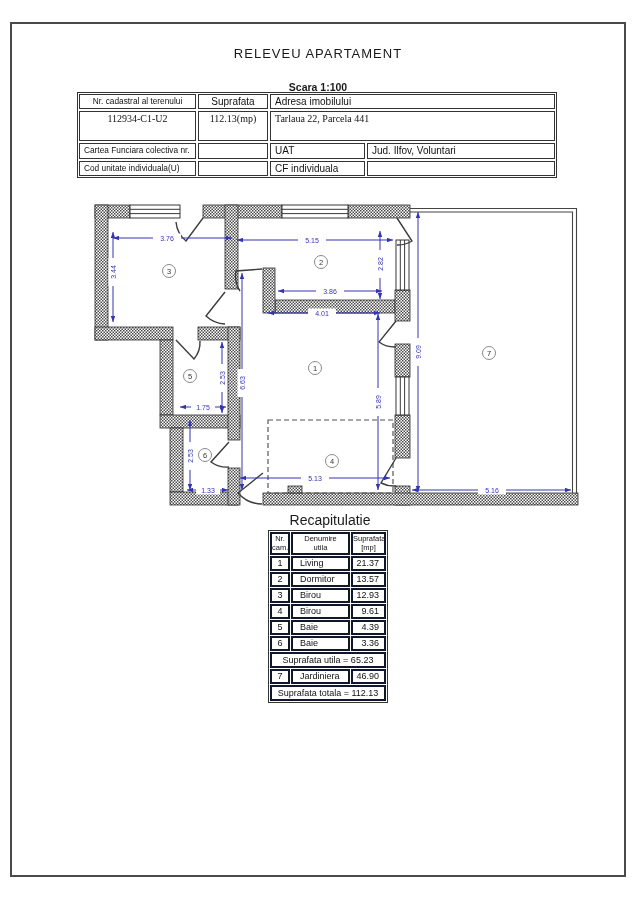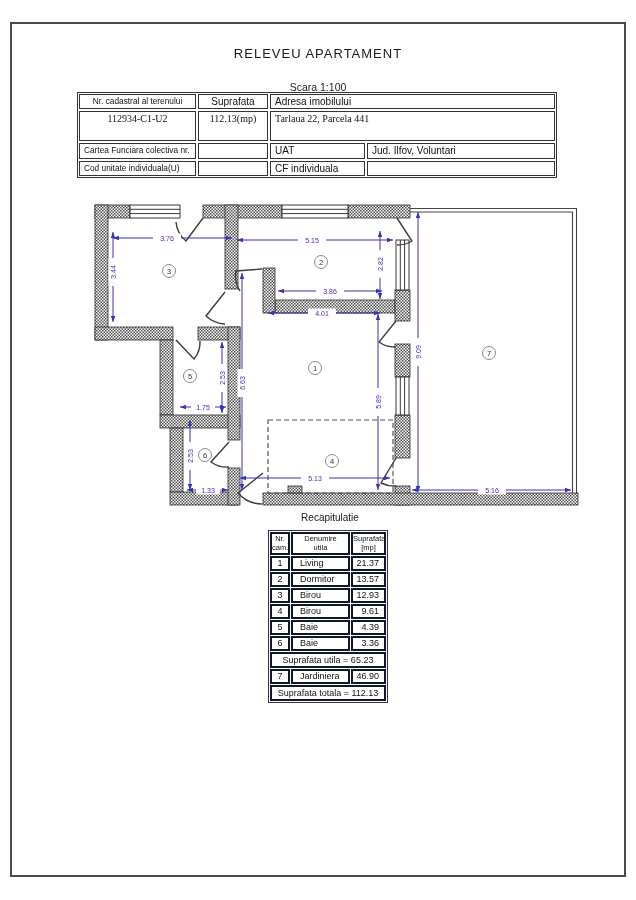--- a/index.html
+++ b/index.html
@@ -3,42 +3,42 @@
 <meta charset="utf-8">
 <style>
   html,body{margin:0;padding:0;background:#fff;}
   .page{position:relative;width:636px;height:900px;background:#fff;overflow:hidden;
         font-family:"Liberation Sans",sans-serif;color:#111;}
   .page-border{position:absolute;left:10px;top:22px;width:612px;height:851px;
                border:2px solid #4a4a4a;}
   .doc-title{position:absolute;left:0;top:46px;width:636px;text-align:center;
              font-size:13px;letter-spacing:1px;color:#1a1a1a;}
   .doc-scale{position:absolute;left:0;top:81px;width:636px;text-align:center;
-             font-size:10.5px;color:#1a1a1a;}
+             font-size:10.5px;color:#1a1a1a;font-weight:bold;}
 
   
   .htable{position:absolute;left:77px;top:92px;display:grid;
           grid-template-columns:117px 70px 95px 188px;gap:2px;padding:1px;
           border:1px solid #333;background:#fff;}
   .htable .c{border:1px solid #333;font-size:10px;line-height:13px;padding:0 4px;
              background:#fff;white-space:nowrap;overflow:hidden;}
   .c.small{font-size:8.3px;}
   .c.center{text-align:center;}
   .c.span2{grid-column:span 2;}
   .c.h13{height:13px;} .c.h28{height:28px;font-family:Liberation Serif, serif;} .c.h14{height:14px;}
   .addr{line-height:14px;}
 
   
   .plan{position:absolute;left:78px;top:196px;}
   .dim{font-size:7px;fill:#3434b4;}
   .roomnum{font-size:7.5px;fill:#333;}
 
   
   .recap-title{position:absolute;left:268px;top:512px;width:124px;text-align:center;
-               font-size:10px;color:#1a1a1a;}
+               font-size:14px;color:#1a1a1a;}
   .rtable{position:absolute;left:268px;top:530px;display:grid;
           grid-template-columns:20px 59px 35px;gap:1px;padding:1px;
           border:1px solid #333;background:#fff;}
   .rtable .c{border:2px solid #0f172a;background:#fff;font-size:9px;line-height:11px;
              height:11px;overflow:hidden;white-space:nowrap;}
   .rtable .hd{font-size:7.5px;line-height:8.5px;height:18px;text-align:center;padding-top:1px;}
   .rtable .num{text-align:center;}
   .rtable .nm{padding-left:7px;}
   .rtable .ar{text-align:right;padding-right:5px;}
   .rtable .merged{grid-column:1 / -1;text-align:center;height:12px;line-height:12px;}

